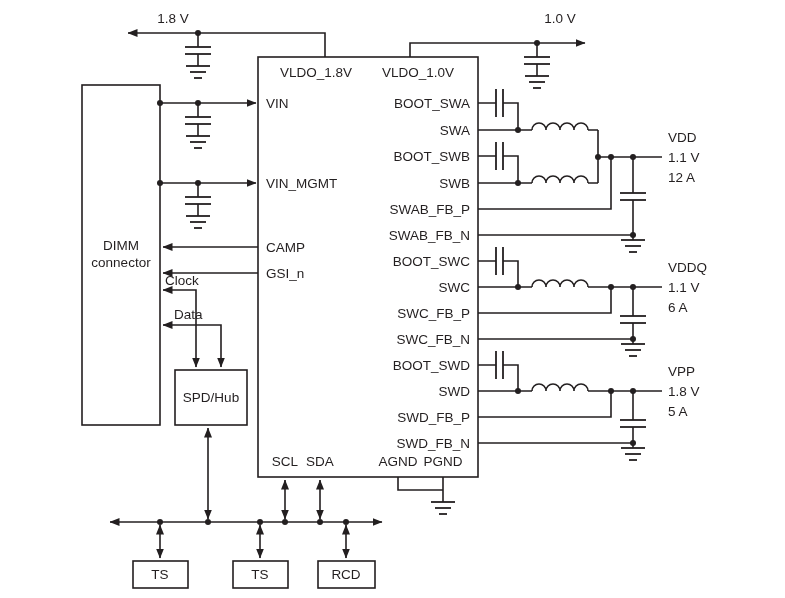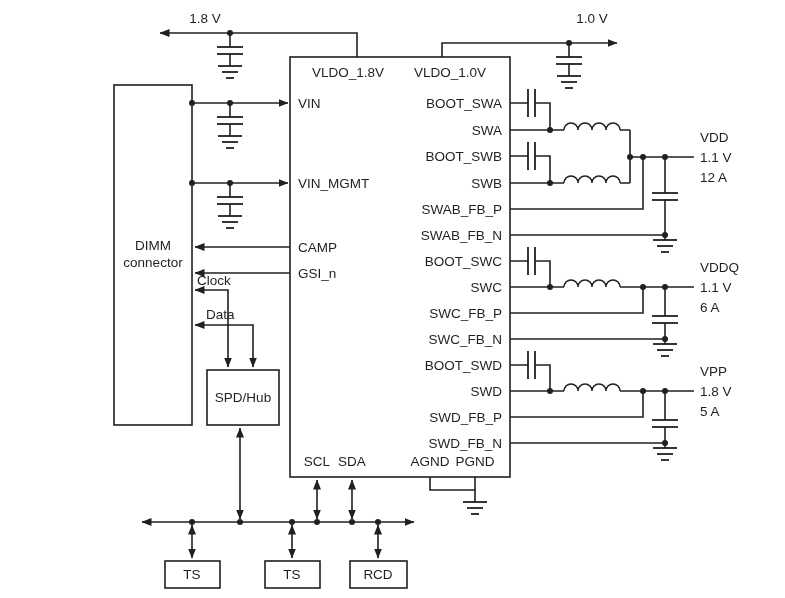--- a/index.html
+++ b/index.html
@@ -1,17 +1,17 @@
 <!DOCTYPE html>
 <html><head>
 <meta charset="utf-8">
 <style>
   html,body{margin:0;padding:0;background:#ffffff;}
   .canvas{position:relative;width:630px;height:598px;background:#ffffff;
-          font-family:"Liberation Sans","DejaVu Sans",sans-serif;margin-left:32px;}
+          font-family:"Liberation Sans","DejaVu Sans",sans-serif;}
   svg{display:block;}
   svg text{font-family:"Liberation Sans","DejaVu Sans",sans-serif;font-size:13.5px;fill:#231f20;}
   .wire{stroke:#231f20;stroke-width:1.6;fill:none;}
   .sym{stroke:#231f20;stroke-width:1.8;fill:none;}
   .box{fill:#ffffff;stroke:#231f20;stroke-width:1.6;}
   .dot{fill:#231f20;stroke:none;}
   .mid{text-anchor:middle;}
   .end{text-anchor:end;}
 </style>
 </head>

